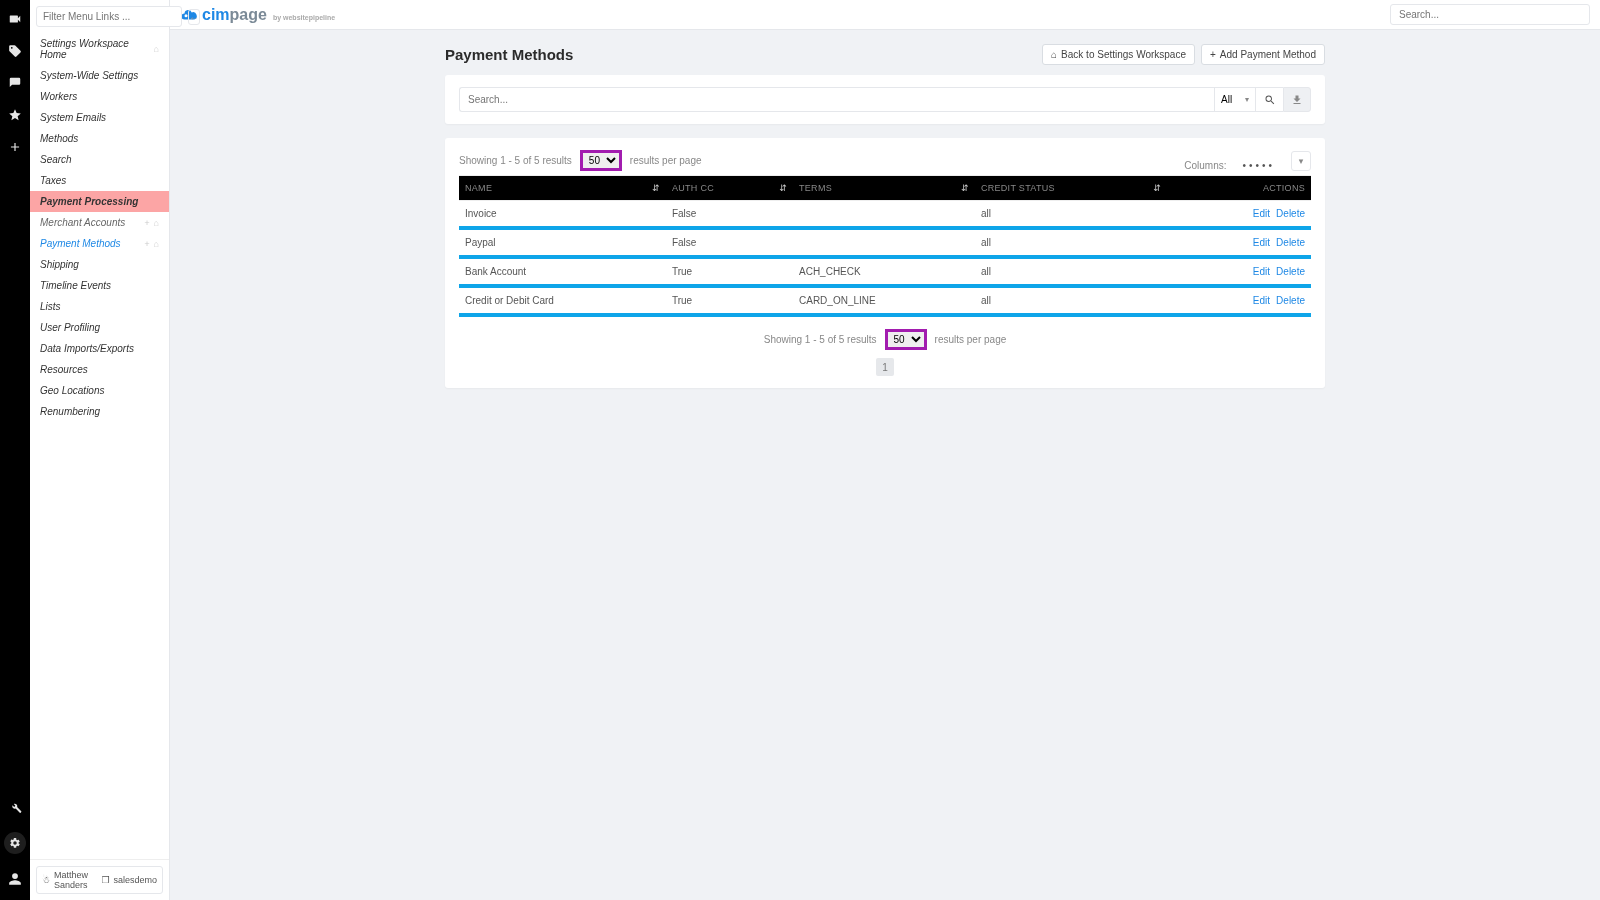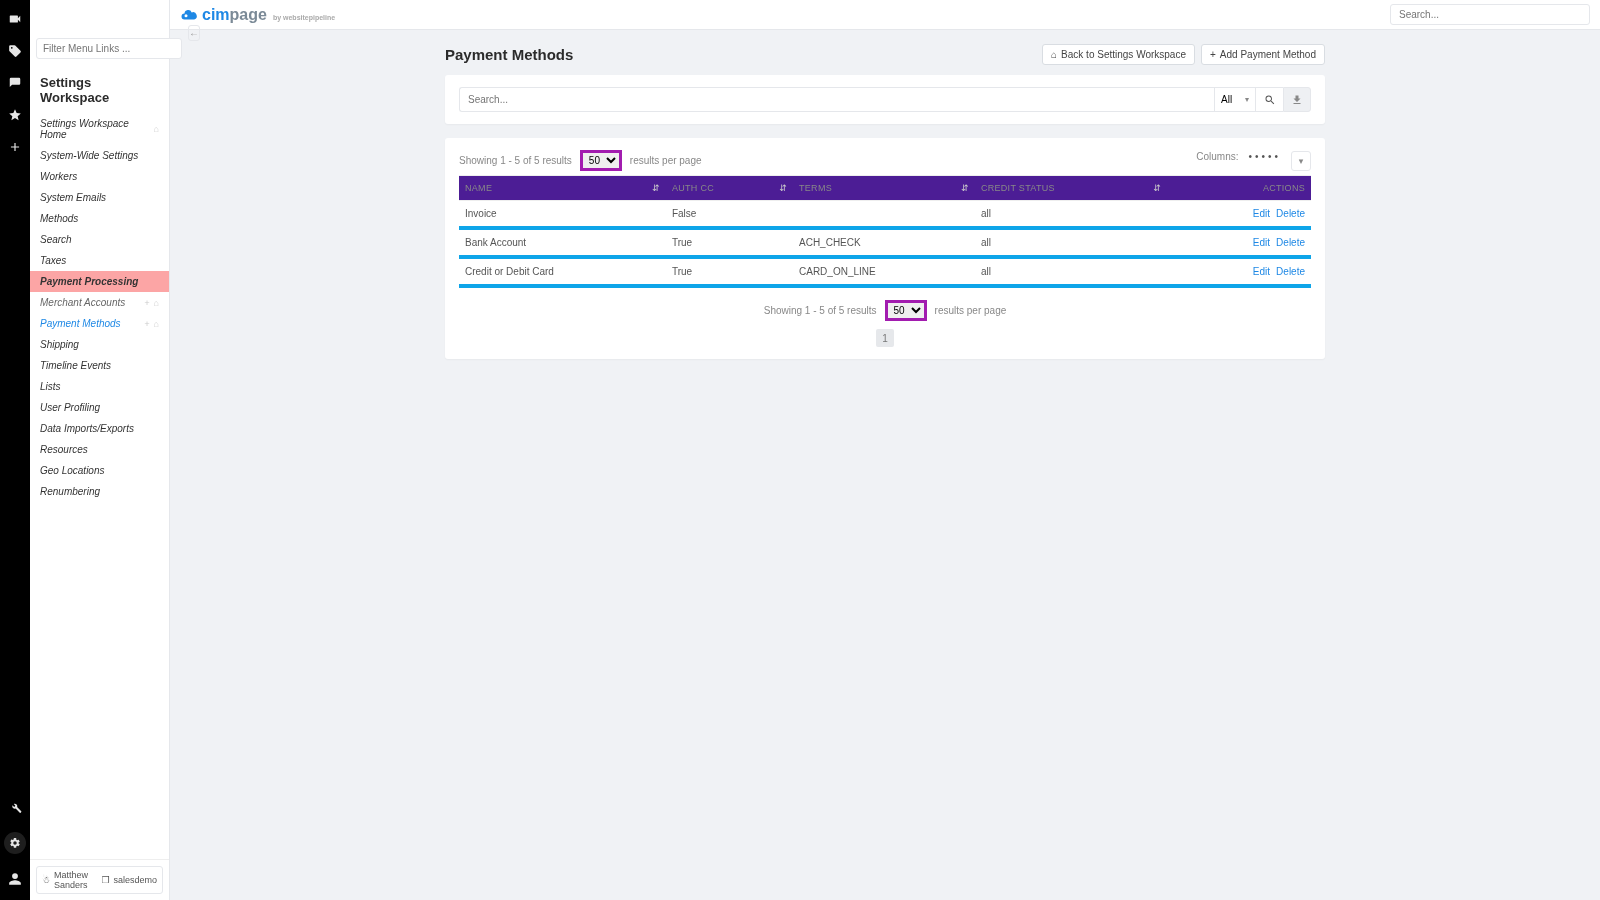--- a/index.html
+++ b/index.html
@@ -9,21 +9,21 @@
 
 .icon-rail { width: 30px; background: #000; display: flex; flex-direction: column; align-items: center; padding-top: 12px; gap: 18px; }
 .icon-rail .rail-bottom { margin-top: auto; display: flex; flex-direction: column; align-items: center; gap: 18px; padding-bottom: 14px; }
 .rail-icon { width: 14px; height: 14px; color: #fff; opacity: 0.9; cursor: pointer; display:flex; align-items:center; justify-content:center;}
 .rail-icon svg { width: 14px; height: 14px; fill: currentColor; }
 .rail-icon.circle { width: 22px; height: 22px; border-radius: 50%; background: #222; }
 
 
 .sidebar { width: 140px; background: #fff; border-right: 1px solid #e5e7eb; display: flex; flex-direction: column; position: relative; }
 .sidebar-top { padding: 6px; display:flex; gap:6px; align-items:center;}
-.filter-input { flex:1; border: 1px solid #e5e7eb; border-radius: 3px; padding: 4px 6px; font-size: 10px; color: #999; margin-top: 32px; }
+.filter-input { flex:1; border: 1px solid #e5e7eb; border-radius: 3px; padding: 4px 6px; font-size: 10px; color: #999; }
 .back-btn { width:16px; height:16px; border:1px solid #e5e7eb; border-radius:3px; display:flex; align-items:center; justify-content:center; color:#999; cursor:pointer; font-size:10px;}
 .sidebar-title { font-size: 13px; font-weight: 700; color: #2b2b2b; padding: 10px 10px 8px; }
 .nav { flex:1; overflow-y:auto;font-style:italic; }
 .nav-item { display:flex; align-items:center; justify-content:space-between; padding: 5px 10px; font-size: 10px; color: #333; cursor: pointer; }
 .nav-item.active-parent { background:#fca5a5; font-weight:600; }
 .nav-item.sub { padding-left: 10px; color:#666; }
 .nav-item.sub.selected { color:#1e88e5; }
 .nav-item .home-dot { color:#ccc; font-size:9px; }
 .sub-icons { display:flex; gap:4px; color:#ccc; font-size:9px;}
 .sidebar-footer { padding: 6px; border-top:1px solid #eee; }
@@ -53,26 +53,26 @@
 .select-wrap { border:1px solid #e5e7eb; border-right:none; padding:0 6px; display:flex; align-items:center; font-size:10px; background:#fff; position:relative;}
 .select-wrap select { border:none; font-size:10px; background:transparent; padding-right:12px; appearance:none; }
 .select-caret { font-size:8px; color:#888; }
 .icon-btn { border:1px solid #e5e7eb; background:#fff; width:28px; display:flex; align-items:center; justify-content:center; cursor:pointer; font-size:11px; color:#555;}
 .icon-btn.last { border-radius:0 3px 3px 0; background:#eef0f3; }
 .icon-btn.mid { border-right:none; }
 
 .results-row { display:flex; align-items:center; gap:8px; font-size:10px; color:#888; margin-bottom:4px;}
 .results-row.bottom { justify-content:center; margin-top:12px;}
 .results-row select { border:3px solid #a21caf; font-size:10px; padding:1px 2px;}
-.columns-ctrl { margin-left:auto; display:flex; align-items:flex-start; gap:10px; color:#888;}
+.columns-ctrl { margin-left:auto; display:flex; align-items:flex-end; gap:16px; color:#888;}
 .dot-row { letter-spacing:3px; font-size:10px; color:#555;}
 .col-toggle { border:1px solid #e5e7eb; border-radius:3px; width:20px; height:20px; display:flex; align-items:center; justify-content:center; cursor:pointer; font-size:9px;}
 
 table.data { width:100%; border-collapse:collapse; font-size:10px; }
-table.data th { text-align:left; font-weight:500; color:#888; letter-spacing:0.3px; padding:7px 6px; border-top:1px solid #eee; border-bottom:1px solid #eee; background:#4c1d95; font-size:9px;}
+table.data th { text-align:left; font-weight:500; color:#888; letter-spacing:0.3px; padding:7px 6px; border-top:1px solid #eee; border-bottom:1px solid #eee; background:#000000; font-size:9px;}
 table.data th .sort { float:right; color:#ccc; font-size:9px;}
 table.data td { padding:7px 6px; border-bottom:4px solid #0ea5e9; color:#555;}
 table.data td.actions { text-align:right; }
 table.data td.actions a { color:#1e88e5; text-decoration:none; margin-left:6px; cursor:pointer;}
 .pager { display:flex; justify-content:center; margin-top:8px;}
 .pager .page { background:#e6e8eb; border-radius:2px; width:18px; height:18px; display:flex; align-items:center; justify-content:center; font-size:10px; color:#777;}
 </style>
 </head>
 <body>
 
@@ -121,21 +121,20 @@
           </svg>
         </div>
     </div>
   </div>
 
   <div class="sidebar">
     <div class="sidebar-top">
       <input class="filter-input" placeholder="Filter Menu Links ..." style="">
       <div class="back-btn">←</div>
     </div>
-    <div class="sidebar-title">Settings Workspace</div>
     <div class="nav" id="nav">
         <div class="nav-item">
           <span>Settings Workspace Home</span>
           <span class="home-dot">⌂</span>
         </div>
         <div class="nav-item">
           <span>System-Wide Settings</span>
         </div>
         <div class="nav-item">
           <span>Workers</span>
@@ -272,20 +271,27 @@
               <th><span>NAME</span><span class="sort">⇵</span></th>
               <th><span>AUTH CC</span><span class="sort">⇵</span></th>
               <th><span>TERMS</span><span class="sort">⇵</span></th>
               <th><span>CREDIT STATUS</span><span class="sort">⇵</span></th>
               <th style="text-align:right"><span>ACTIONS</span></th>
             </tr>
           </thead>
           <tbody id="tbody">
               <tr>
                 <td>Invoice</td>
+                <td>False</td>
+                <td></td>
+                <td>all</td>
+                <td class="actions"><a>Edit</a><a>Delete</a></td>
+              </tr>
+              <tr>
+                <td>Paypal</td>
                 <td>False</td>
                 <td></td>
                 <td>all</td>
                 <td class="actions"><a>Edit</a><a>Delete</a></td>
               </tr>
               <tr>
                 <td>Bank Account</td>
                 <td>True</td>
                 <td>ACH_CHECK</td>
                 <td>all</td>

